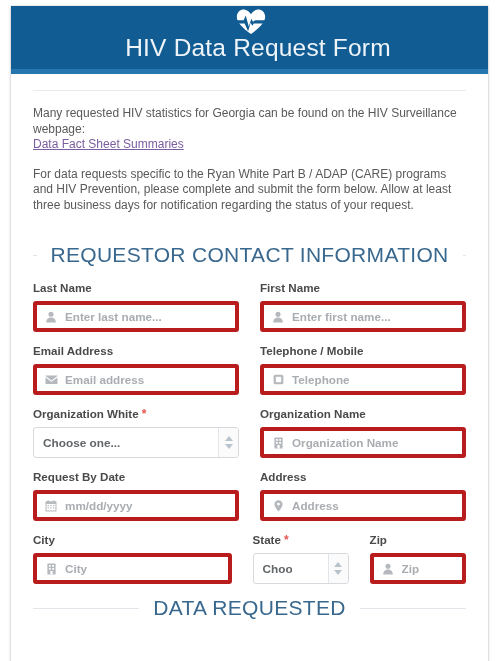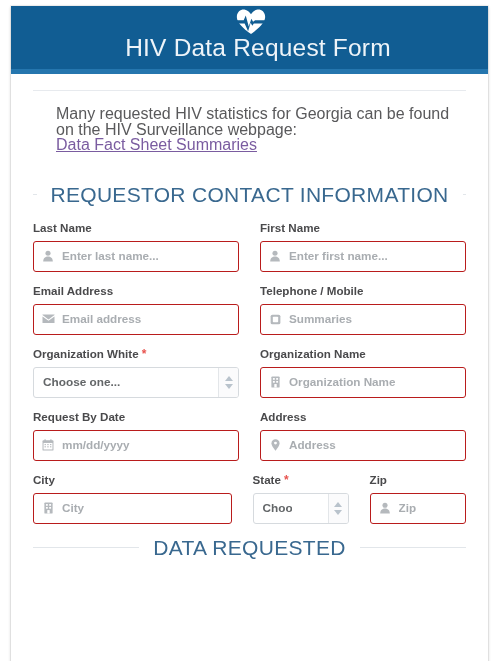--- a/index.html
+++ b/index.html
@@ -58,23 +58,22 @@
     padding: 0 22px 10px 22px;
   }
   .top-rule {
     height: 1px;
     background: #e7eaee;
     margin: 16px 0 0 0;
   }
   .intro {
     padding-top: 15px;
     color: #59595b;
-    font-size: 16px;
+    font-size: 12px;
     line-height: 15.5px;
-    margin-left: 23px;
   }
   .intro p { margin: 0; }
   .intro p.second { margin-top: 14px; }
   .intro a {
     color: #7a5ca0;
     text-decoration: underline;
   }
 
   
   .section-head {
@@ -123,21 +122,21 @@
   }
   .req-star {
     color: #e8544f;
     font-size: 12px;
     margin-left: 3px;
   }
 
   .input-wrap {
     position: relative;
     height: 31px;
-    border: 1px solid #b91c1c;
+    border: 4px solid #b91c1c;
     border-radius: 3px;
     background: #ffffff;
     display: flex;
     align-items: center;
     overflow: hidden;
   }
   .in-icon {
     flex: 0 0 auto;
     width: 28px;
     display: flex;
@@ -215,20 +214,21 @@
 
     <div class="card-body">
 
       <div class="top-rule"></div>
 
       <div class="intro">
         <p>
           <span>Many requested HIV statistics for Georgia can be found on the HIV Surveillance webpage:</span><br>
           <a href="#">Data Fact Sheet Summaries</a>
         </p>
+        <p class="second">For data requests specific to the Ryan White Part B / ADAP (CARE) programs and HIV Prevention, please complete and submit the form below. Allow at least three business days for notification regarding the status of your request.</p>
       </div>
 
       <div class="section-head">
         <span class="line"></span>
         <span class="sh-text">REQUESTOR CONTACT INFORMATION</span>
         <span class="line"></span>
       </div>
 
       <div class="row">
         <div class="col col-half left">
@@ -272,21 +272,21 @@
         </div>
         <div class="col col-half">
           <span class="field-label">Telephone / Mobile</span>
           <div class="input-wrap">
             <span class="in-icon">
               <svg width="11" height="11" viewBox="0 0 14 14">
                   <rect x="0.8" y="0.8" width="12.4" height="12.4" rx="2.2"></rect>
                   <rect x="3.6" y="3.4" width="6.8" height="7.2" rx="1" fill="#ffffff"></rect>
                 </svg>
             </span>
-            <span class="in-text">Summaries</span>
+            <span class="in-text">Telephone</span>
           </div>
         </div>
       </div>
 
       <div class="row">
         <div class="col col-half left">
           <span class="field-label">
             <span>Organization White</span><span class="req-star">*</span>
           </span>
           <div class="select-wrap">

